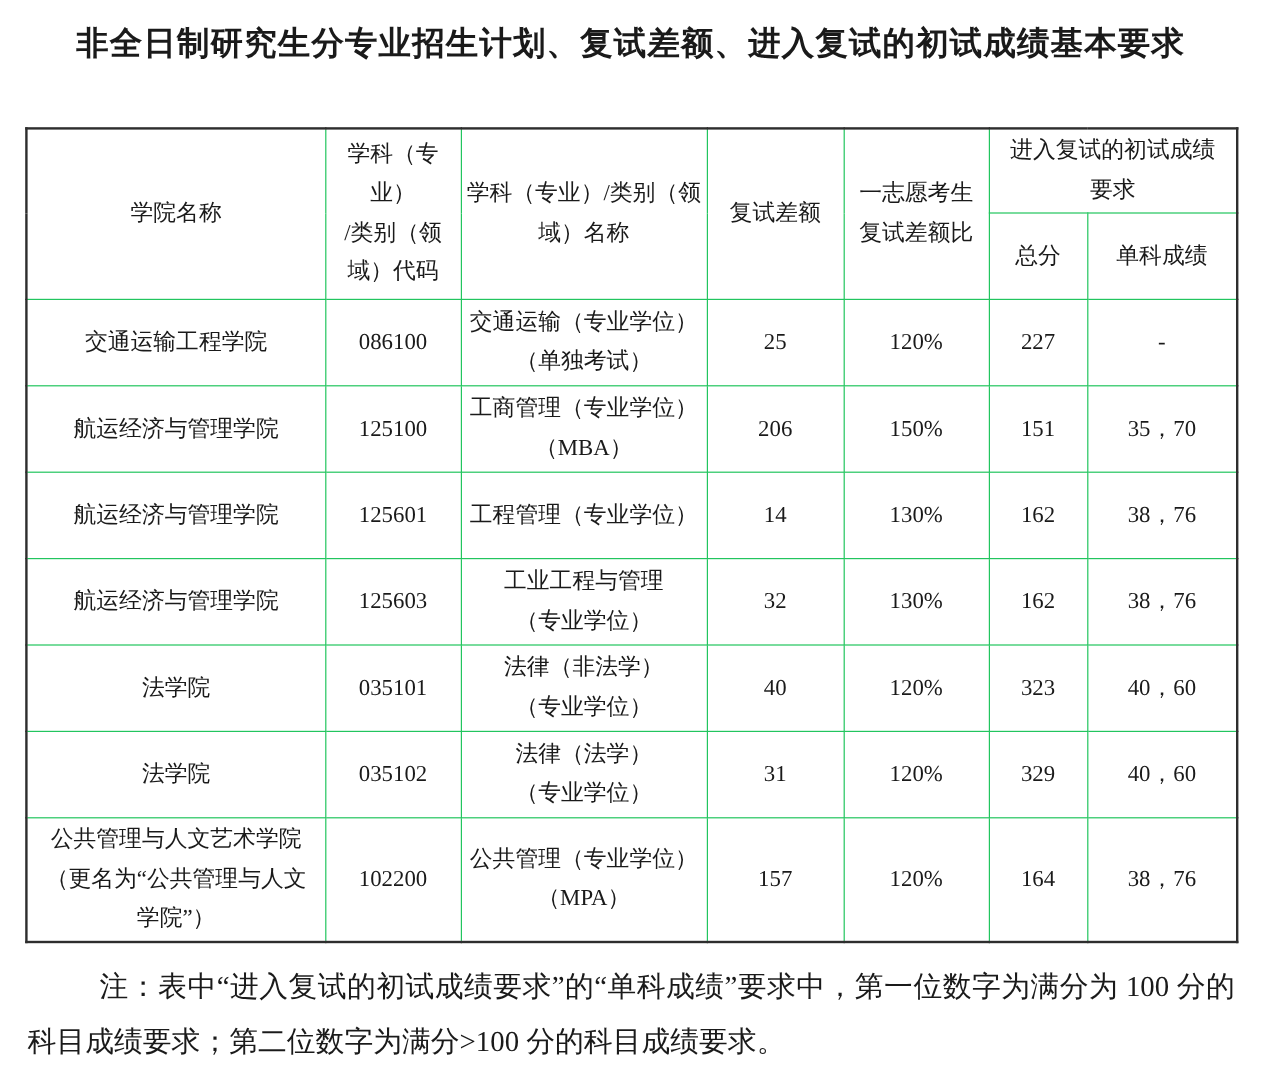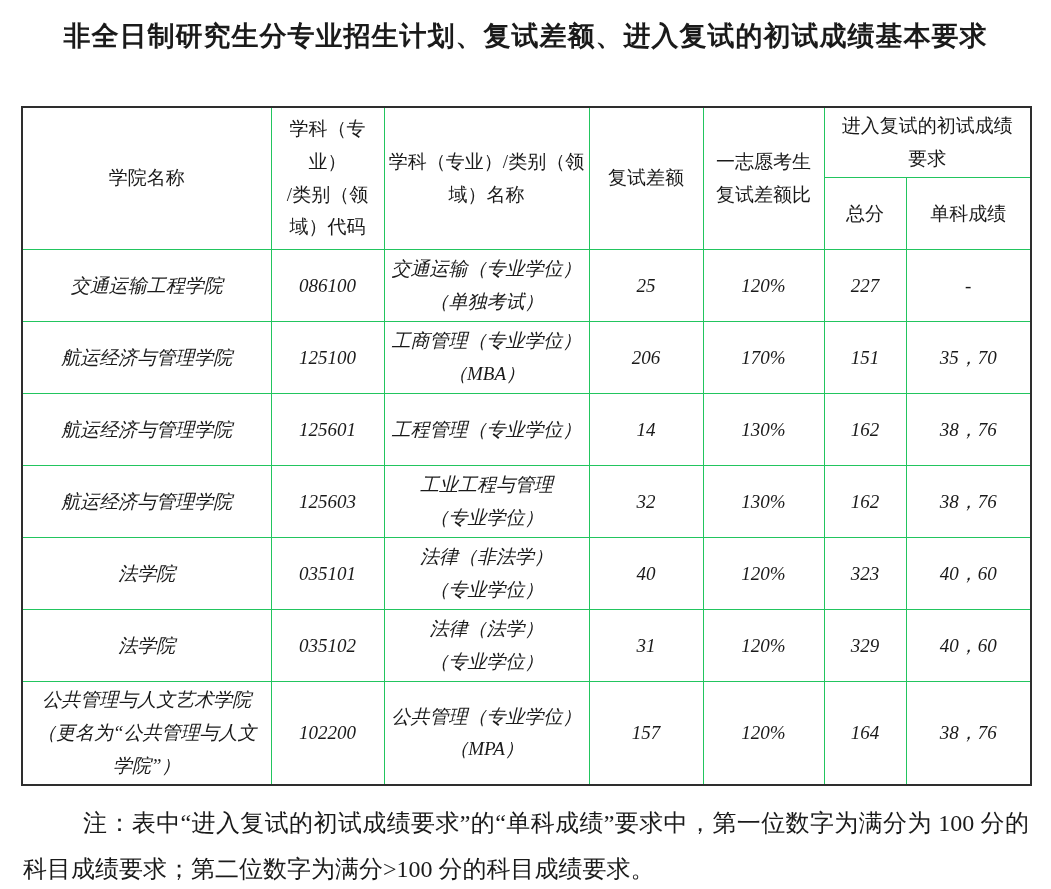--- a/index.html
+++ b/index.html
@@ -39,21 +39,21 @@
     line-height: 1.72;
     text-align: center;
     vertical-align: middle;
     white-space: pre-line;
     padding: 2px 3px;
     box-sizing: border-box;
     overflow: hidden;
   }
   tr.hdr-top   { height: 68px; }
   tr.hdr-sub   { height: 72px; }
-  tr.data-row  { height: 72px; font-style: italic; }
+  tr.data-row  { height: 72px; }
   tr.data-row.tall { height: 103px; }
   p.footnote {
     width: 1006px;
     margin: 15px 0 0 23px;
     font-size: 24px;
     line-height: 1.9;
     text-indent: 2.5em;
     text-align: justify;
   }
 </style>
@@ -103,21 +103,21 @@
         <td>120%</td>
         <td>227</td>
         <td>-</td>
       </tr>
       <tr class="data-row">
         <td>航运经济与管理学院</td>
         <td>125100</td>
         <td>工商管理（专业学位）
 （MBA）</td>
         <td>206</td>
-        <td>170%</td>
+        <td>150%</td>
         <td>151</td>
         <td>35，70</td>
       </tr>
       <tr class="data-row">
         <td>航运经济与管理学院</td>
         <td>125601</td>
         <td>工程管理（专业学位）</td>
         <td>14</td>
         <td>130%</td>
         <td>162</td>

